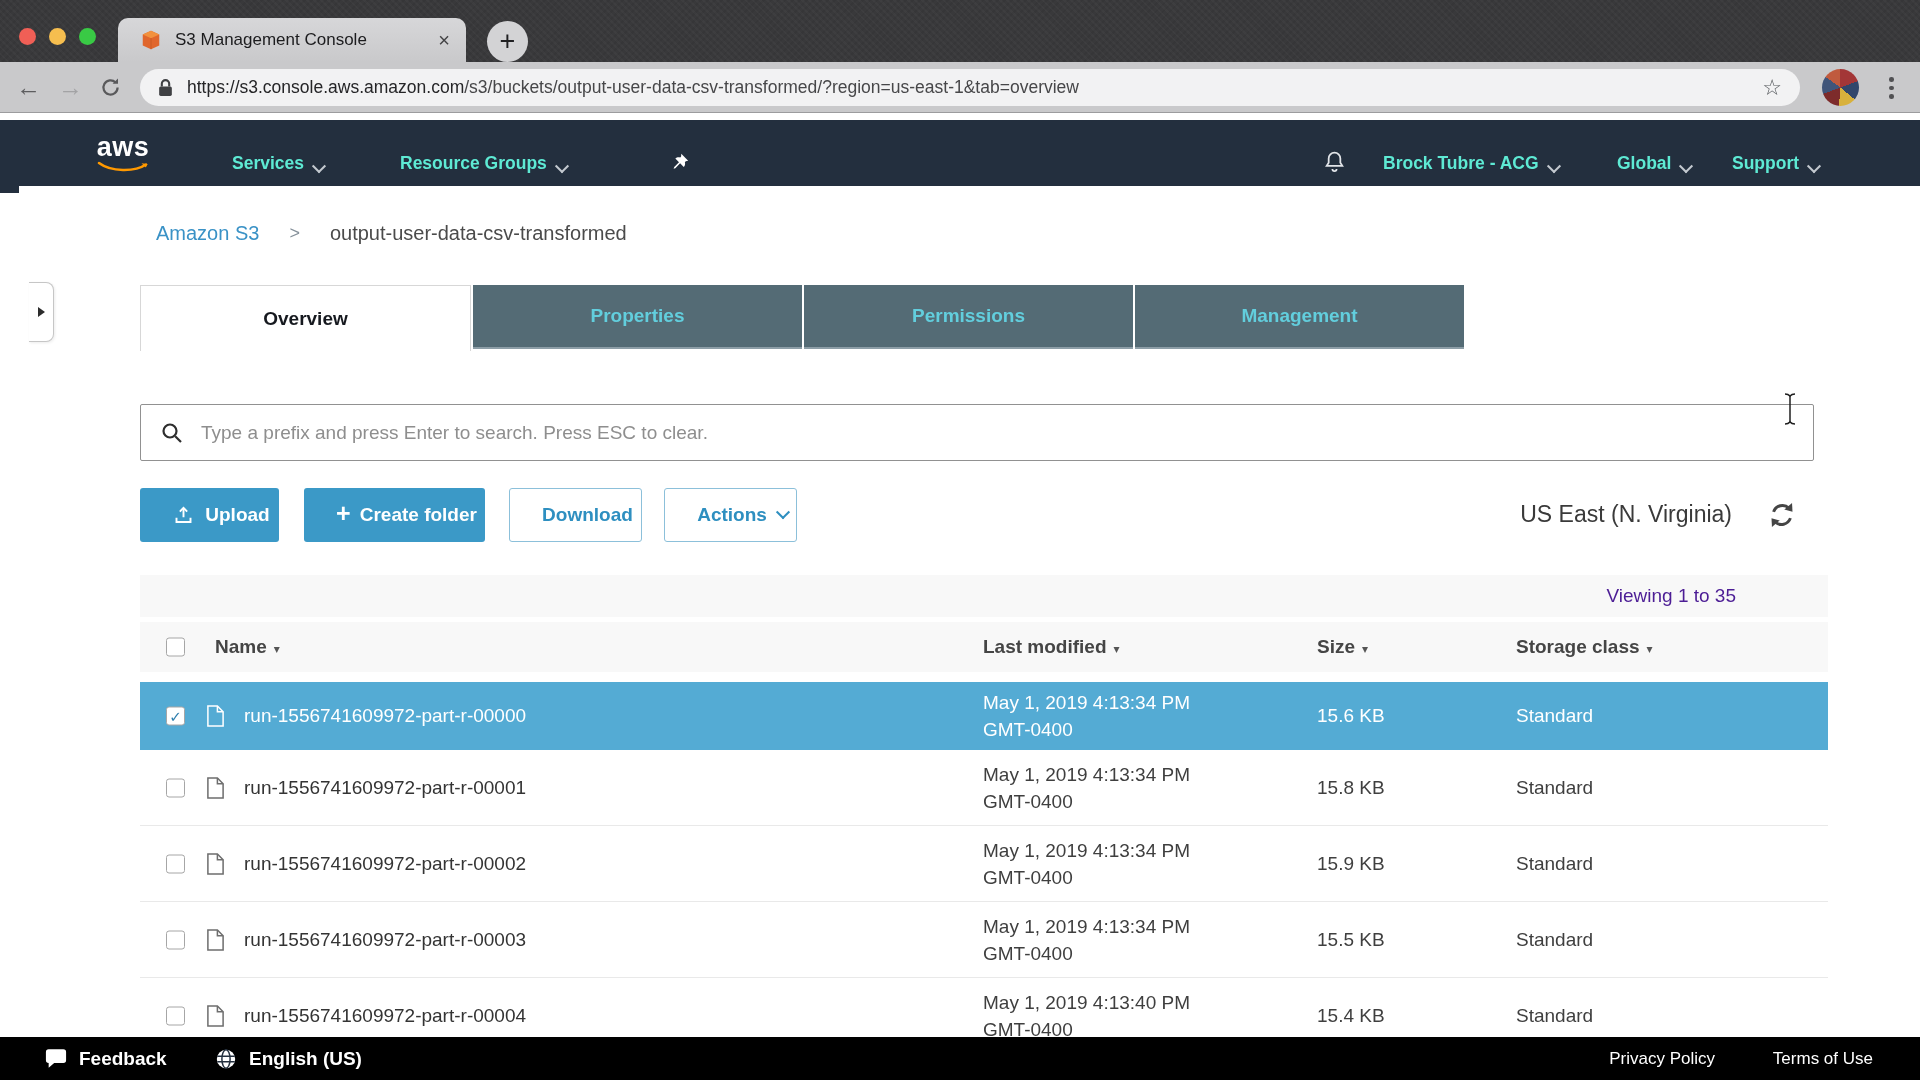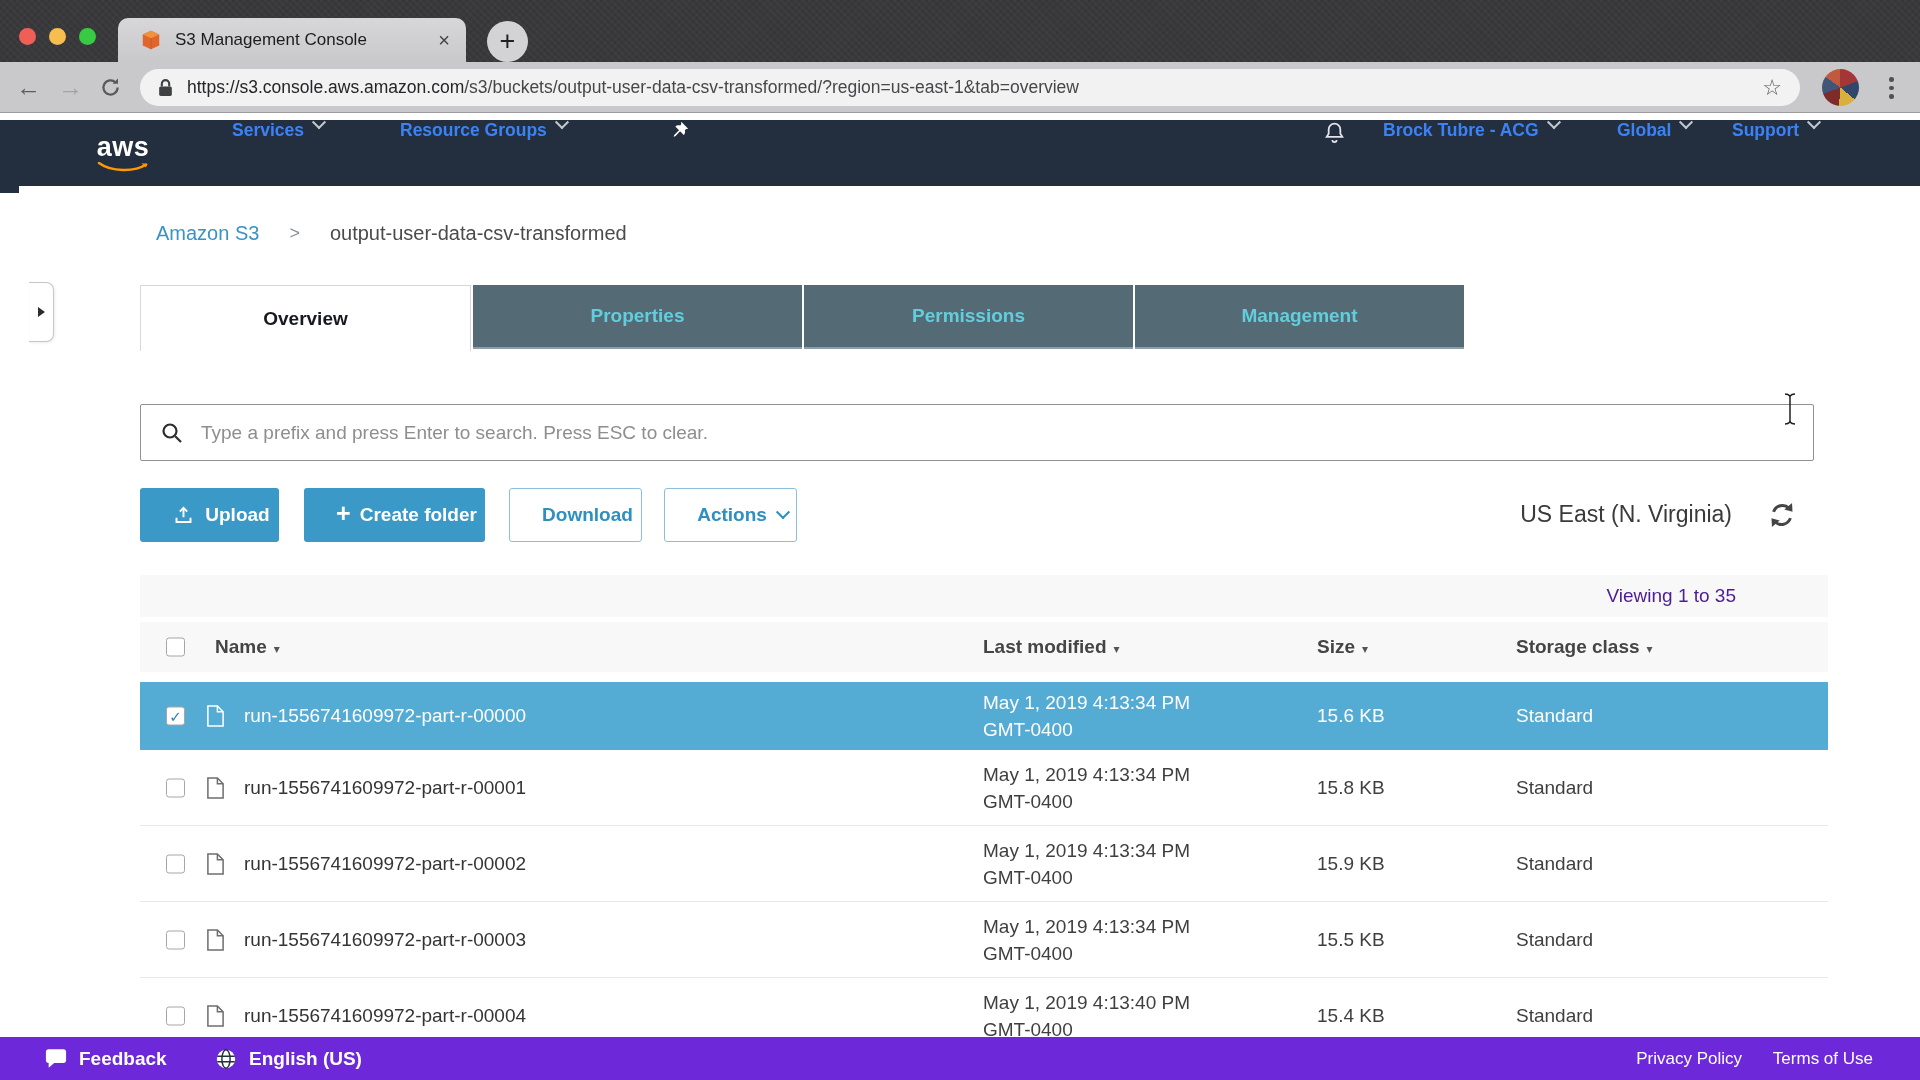--- a/index.html
+++ b/index.html
@@ -39,22 +39,22 @@
   .url .path{color:#474749;}
   .star{font-size:22px;color:#55585c;margin-left:10px;}
   .avatar{position:absolute;left:1822px;top:7px;width:37px;height:37px;border-radius:50%;
           background:conic-gradient(#a33637 0 70deg,#31466b 70deg 130deg,#d8b13c 130deg 185deg,
                      #7d2b2b 185deg 250deg,#40557a 250deg 305deg,#c05a3e 305deg);}
   .menu-dots{position:absolute;left:1889px;top:15px;display:flex;flex-direction:column;gap:4px;}
   .menu-dots i{width:4.5px;height:4.5px;border-radius:50%;background:#515153;}
 
   
   .awsnav{position:absolute;top:120px;left:0;width:1920px;height:73px;background:#232f3e;}
-  .nav-item{position:absolute;top:0;height:54px;display:flex;align-items:flex-start;gap:10px;
-            font-size:17.5px;font-weight:700;color:#3b82f6;}
+  .nav-item{position:absolute;top:0;height:54px;display:flex;align-items:flex-end;gap:10px;
+            font-size:17.5px;font-weight:700;color:#5eead4;}
   .chev{width:8px;height:8px;border-right:2px solid #c3c9cf;border-bottom:2px solid #c3c9cf;
         transform:rotate(45deg) translate(-2px,-2px);}
   .awslogo{position:absolute;left:95px;top:14px;width:56px;text-align:center;}
   .awslogo .t{font-size:27px;font-weight:700;color:#fff;letter-spacing:.5px;line-height:26px;}
 
   
   .content{position:absolute;top:186px;left:0;width:1920px;height:851px;background:#fff;overflow:hidden;margin-left:19px;}
   .flyout{position:absolute;left:10px;top:96px;width:24px;height:58px;background:#fff;
           border:1px solid #c6c6c6;border-left:none;border-radius:0 8px 8px 0;
           display:flex;align-items:center;justify-content:center;box-shadow:1px 1px 3px rgba(0,0,0,.08);}
@@ -119,28 +119,28 @@
   .row .c-class{left:1376px;}
   .thead .c-check{left:26px;}
   .thead .c-name{left:75px;}
   .thead .c-date{left:843px;}
   .thead .c-size{left:1177px;}
   .thead .c-class{left:1376px;}
   .row .fileicon{color:#6e6e6e;}
   .row.selected .fileicon{color:#fff;}
 
   
-  .footer{position:absolute;top:1037px;left:0;width:1920px;height:43px;background:#6d28d9;}
+  .footer{position:absolute;top:1037px;left:0;width:1920px;height:43px;background:#000000;}
   .f-item{position:absolute;top:0;height:43px;display:flex;align-items:center;gap:12px;
           color:#fff;font-size:19px;font-weight:700;}
   #f-feedback{left:45px;}
   #f-lang{left:215px;}
   .f-copy{position:absolute;top:0;right:320px;height:43px;display:flex;align-items:center;
           color:#a6afbb;font-size:16.5px;}
-  #f-privacy{right:178px;font-weight:400;font-size:17px;}
+  #f-privacy{right:205px;font-weight:400;font-size:17px;}
   #f-terms{right:47px;font-weight:400;font-size:17px;}
 </style>
 </head>
 <body>
 
 <div id="root">
 
   <div class="tabbar">
     <span class="light red"></span>
     <span class="light yellow"></span>

